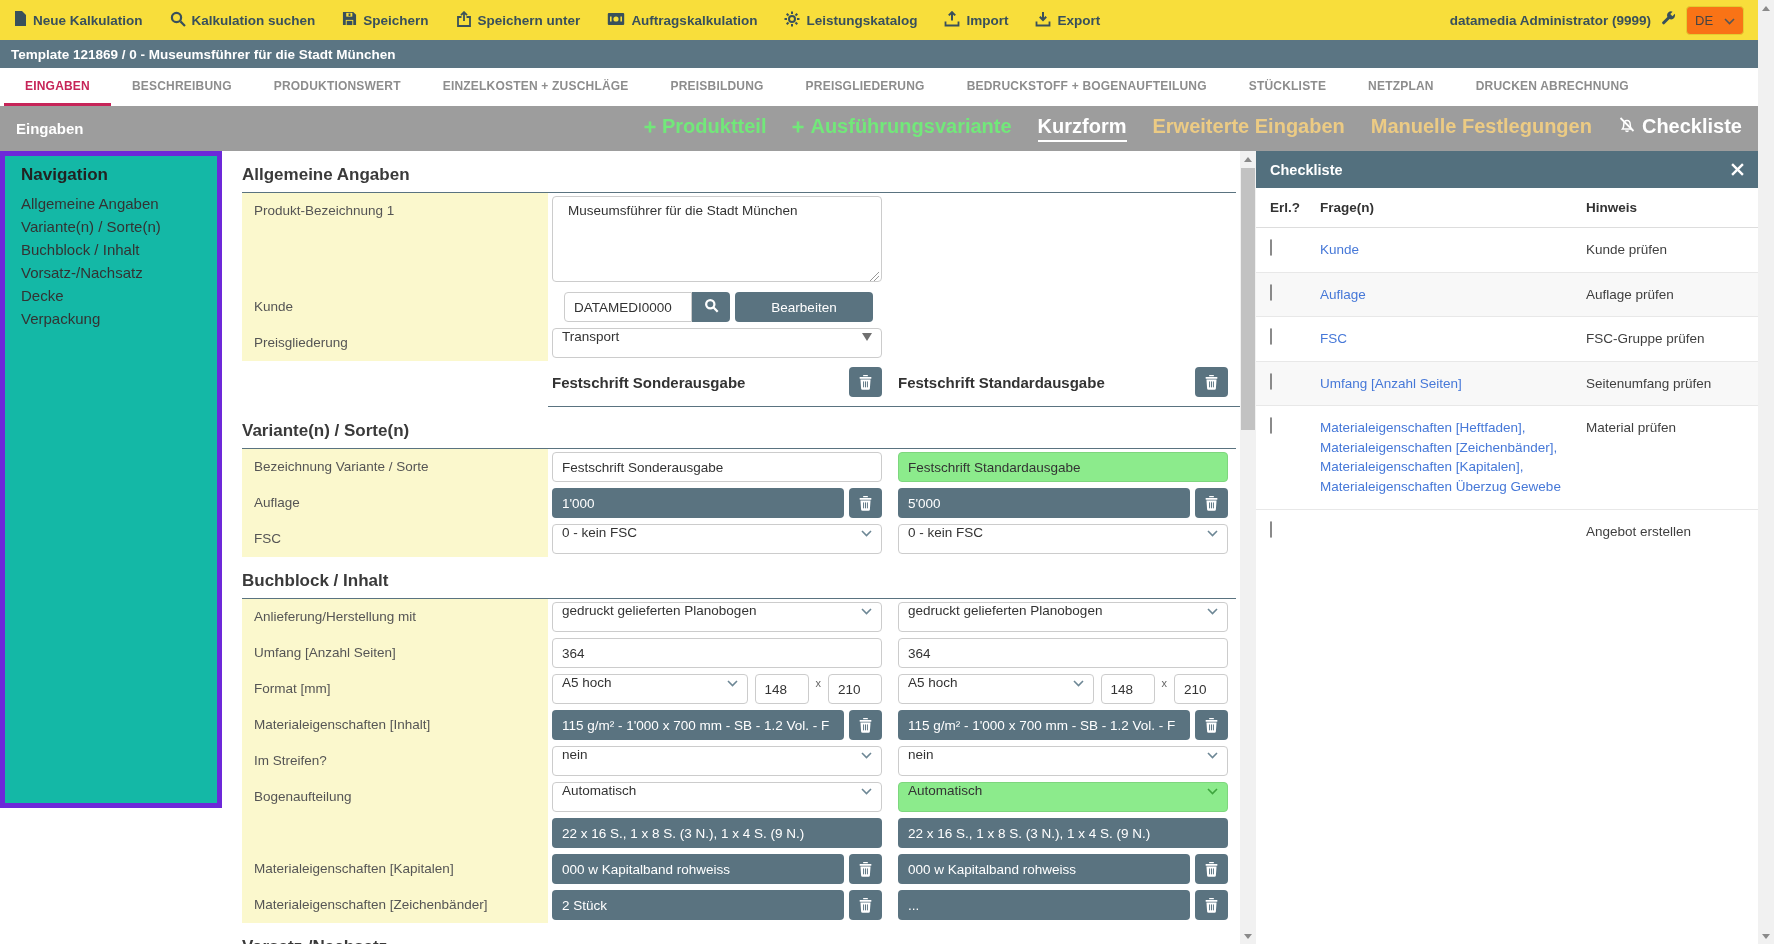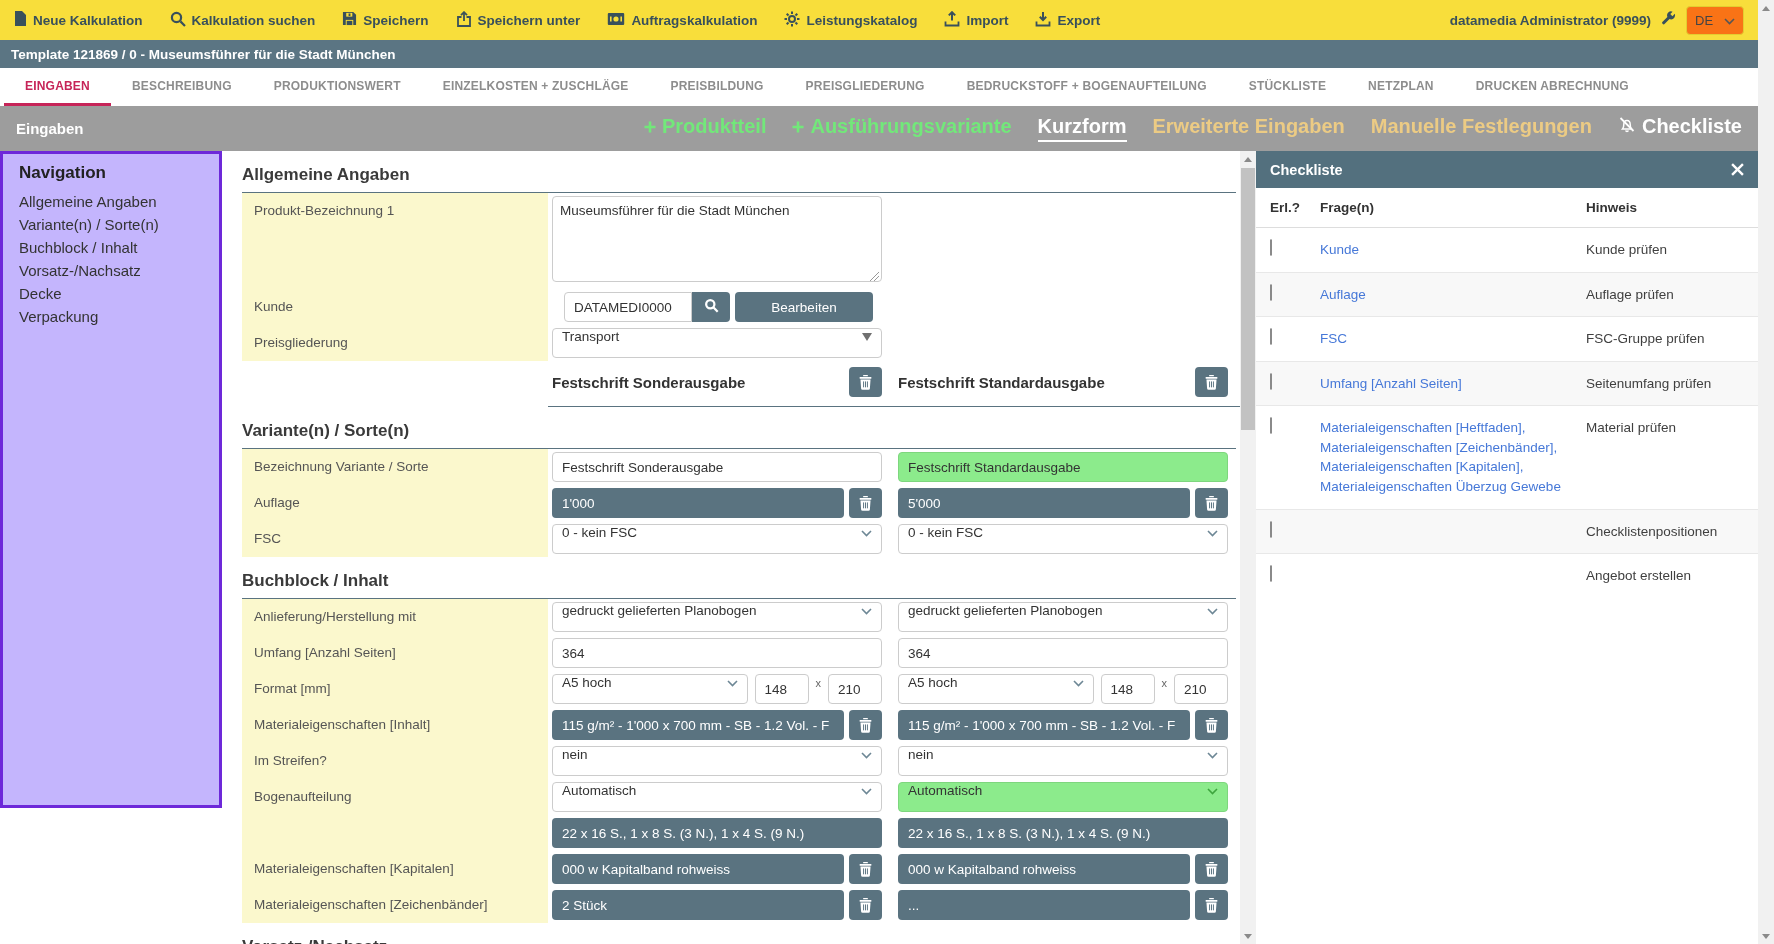--- a/index.html
+++ b/index.html
@@ -35,40 +35,40 @@
              display:flex; align-items:center; padding:0 16px; }
   .graybar-title { color:#fff; font-weight:bold; font-size:15px; }
   .graybar-actions { margin-left:auto; display:flex; align-items:flex-start; gap:26px; font-size:20px; font-weight:600; }
   .action { cursor:pointer; display:flex; align-items:center; gap:6px; white-space:nowrap; }
   .action-green { color:#72e87a; }
   .action-white { color:#fff; padding-bottom:2px; border-bottom:2px solid #fff; }
   .action-tan { color:#eccb84; }
   .action-checkliste { color:#fff; }
 
   
-  .nav-panel { position:absolute; left:0; top:151px; width:222px; height:657px; background:#c4b5fd;
-               border:3px solid #6d28d9; padding:9px 16px; }
+  .nav-panel { position:absolute; left:0; top:151px; width:222px; height:657px; background:#14b8a6;
+               border:5px solid #6d28d9; padding:9px 16px; }
   .nav-title { font-size:17px; font-weight:bold; color:#222; margin-bottom:7px; }
   .nav-item { font-size:15px; color:#333; padding:3px 0; cursor:pointer; }
 
   
   .main { position:absolute; left:222px; top:151px; width:1018px; height:793px; background:#fff;
           padding-left:20px; overflow:hidden; }
   .section-heading { margin-top:14px; padding-bottom:7px; border-bottom:1px solid #5a7380;
                      font-size:17px; font-weight:bold; color:#3a3a3a; width:994px; }
   .form-table { display:grid; grid-template-columns:306px 346px 346px; }
   .cell-label { background:#fbf8cd; padding:10px 12px 0 12px; font-size:13.5px; color:#555; }
   .cell-plain { background:#fff; }
   .cell-field { padding:3px 12px 3px 4px; display:flex; align-items:flex-start; }
 
   .inp { height:30px; border:1px solid #ccc; border-radius:4px; background:#fff; color:#333;
          font-size:13.5px; padding:0 9px; width:100%; outline:none; font-family:inherit; }
   .inp.green { background:#8ceb8c; border-color:#7ed67e; }
   .txtarea { height:86px; width:100%; border:1px solid #ccc; border-radius:4px; resize:none;
-             font-size:13.5px; color:#333; padding:6px 7px; outline:none; font-family:inherit; }
+             font-size:13.5px; color:#333; padding:6px 15px; outline:none; font-family:inherit; }
   .txt-wrap { position:relative; width:100%; }
   .txt-wrap::after { content:""; position:absolute; right:3px; bottom:5px; width:9px; height:9px;
         background:linear-gradient(135deg, transparent 45%, #999 45%, #999 52%, transparent 52%, transparent 68%, #999 68%, #999 75%, transparent 75%); }
   .fake-select { height:30px; border:1px solid #ccc; border-radius:4px; background:#fff; font-size:13.5px;
                  color:#333; display:flex; align-items:flex-start; justify-content:space-between;
                  padding:0 9px; flex:1; cursor:pointer; }
   .fake-select.green { background:#8ceb8c; border-color:#7ed67e; }
   .darkbtn { height:30px; background:#5a7380; border-radius:4px; color:#fff; font-size:13.5px;
              display:flex; align-items:center; padding:0 10px; flex:1; white-space:nowrap;
              overflow:hidden; cursor:pointer; }
@@ -612,25 +612,20 @@
   <div class="cl-grid cl-row">
     <span><span class="checkbox"></span></span>
     <span>
       <span class="cl-link">Materialeigenschaften [Heftfaden],</span>
       <span class="cl-link">Materialeigenschaften [Zeichenbänder],</span>
       <span class="cl-link">Materialeigenschaften [Kapitalen],</span>
       <span class="cl-link">Materialeigenschaften Überzug Gewebe</span>
     </span>
     <span class="cl-hint">Material prüfen</span>
   </div>
-  <div class="cl-grid cl-row alt">
-    <span><span class="checkbox"></span></span>
-    <span></span>
-    <span class="cl-hint">Checklistenpositionen</span>
-  </div>
   <div class="cl-grid cl-row" style="border-bottom:none">
     <span><span class="checkbox"></span></span>
     <span></span>
     <span class="cl-hint">Angebot erstellen</span>
   </div>
 </div>
 
 <div class="page-scrollbar">
   <div class="sb-up">
       <div class="tri-up"></div>

